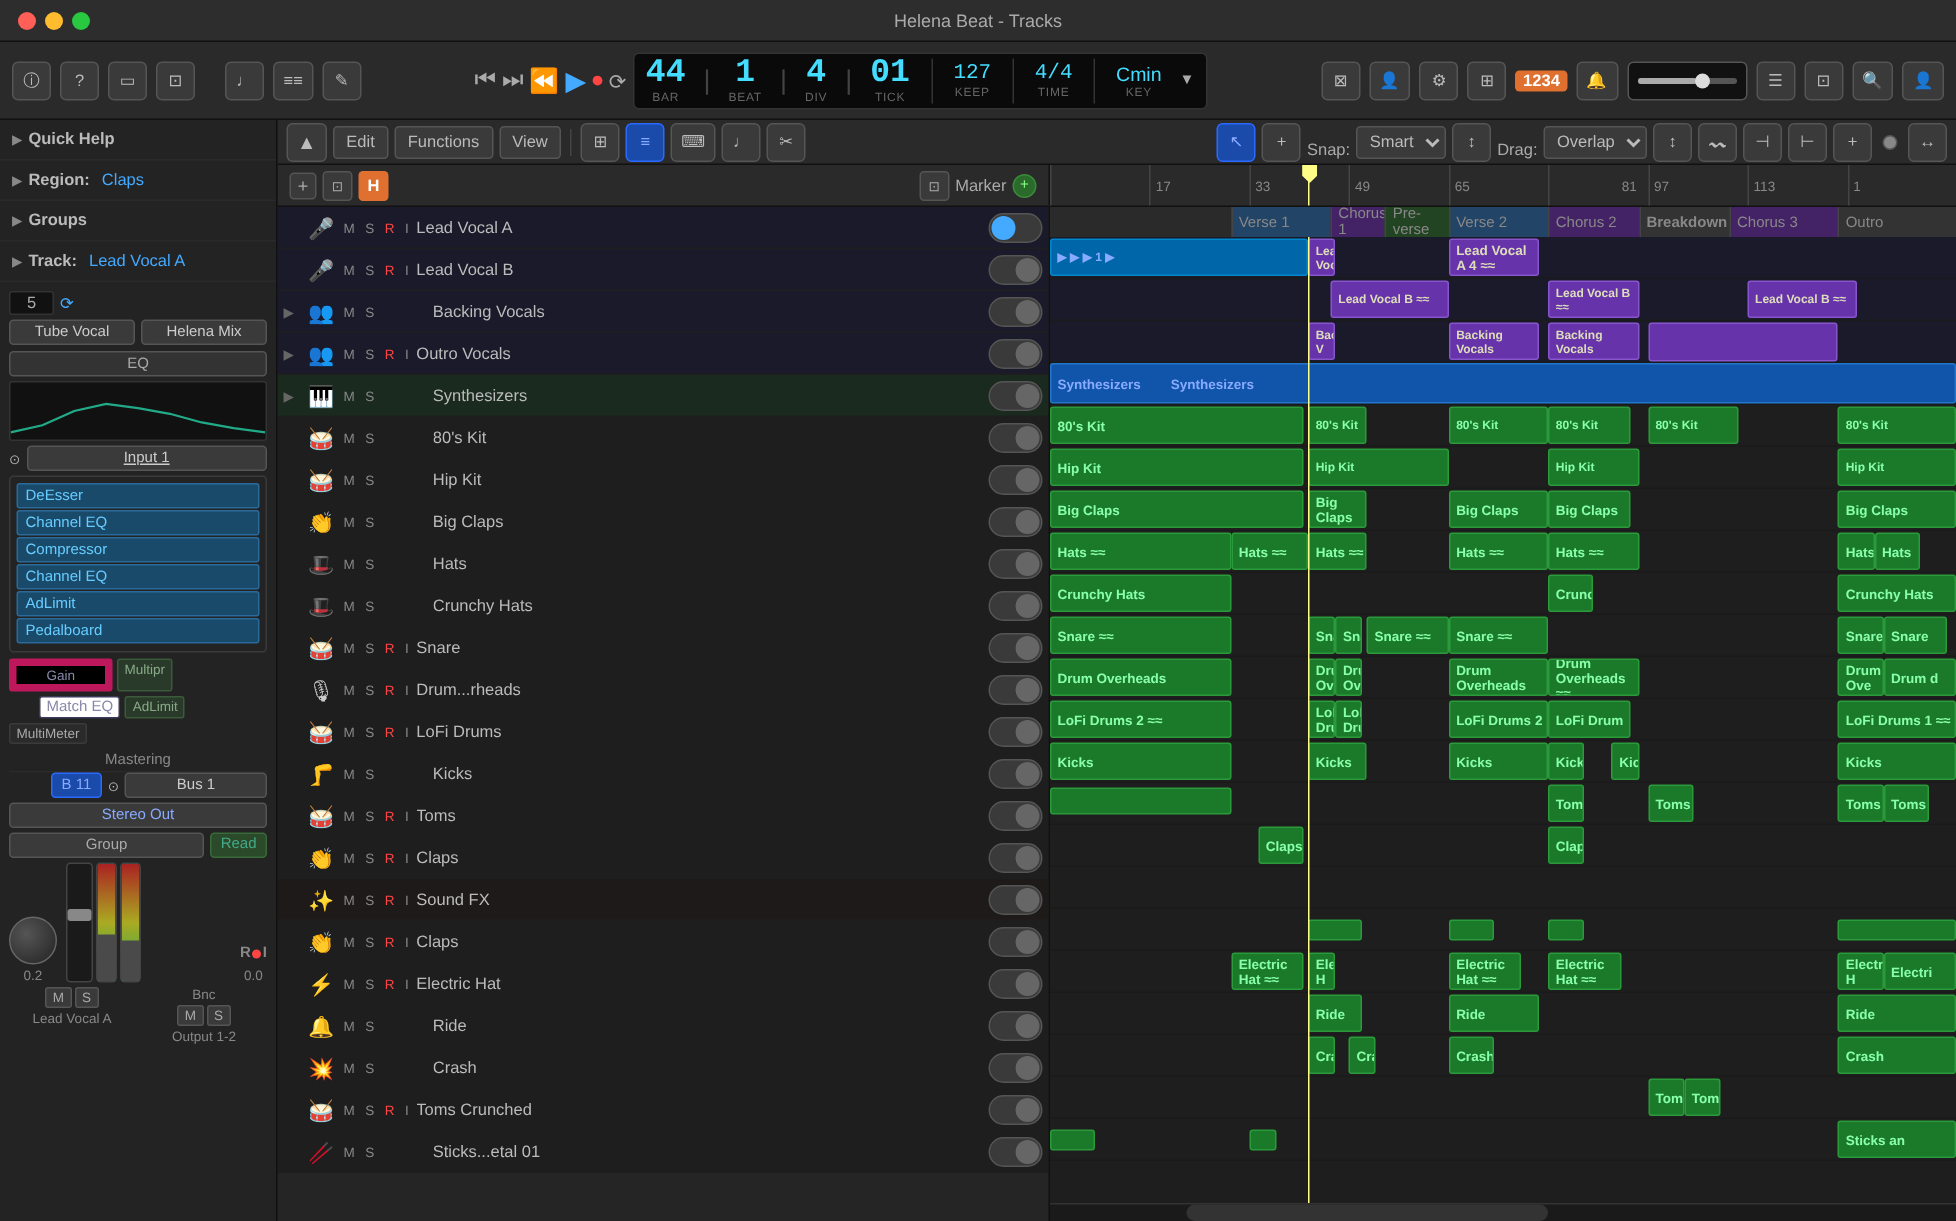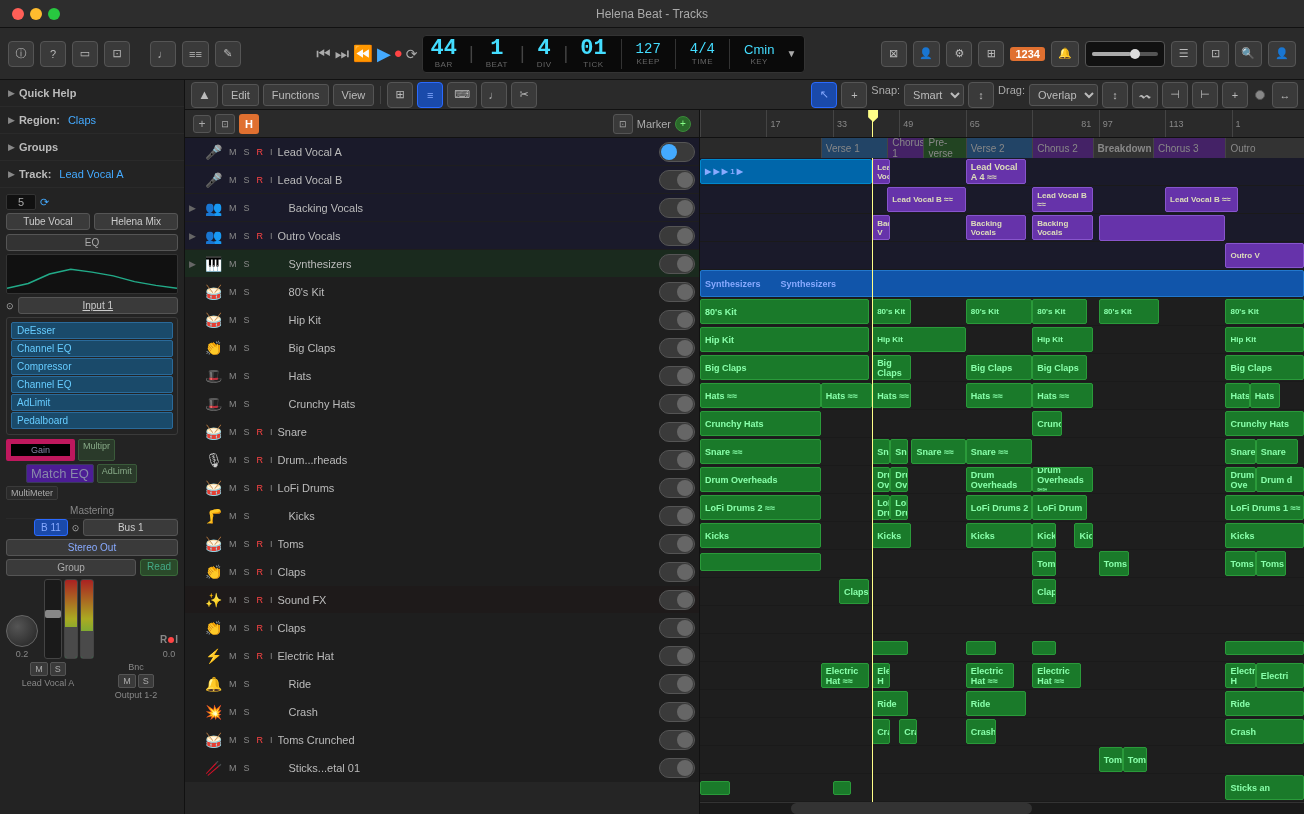--- a/index.html
+++ b/index.html
@@ -60,21 +60,21 @@
     .m-btn { background: #3a3a3a; border: 1px solid #555; border-radius: 2px; font-size: 9px; color: #aaa; padding: 1px 4px; cursor: pointer; }
     
     
     .right-area { flex: 1; display: flex; flex-direction: column; overflow: hidden; }
     
     
     .sub-toolbar { height: 30px; background: #2a2a2a; border-bottom: 1px solid #111; display: flex; align-items: center; padding: 0 6px; gap: 4px; }
     .sub-btn { background: #3a3a3a; border: 1px solid #555; border-radius: 3px; color: #bbb; padding: 2px 8px; cursor: pointer; font-size: 11px; height: 22px; display: flex; align-items: center; gap: 3px; }
     .sub-divider { width: 1px; height: 18px; background: #444; margin: 0 2px; }
     .sub-spacer { flex: 1; }
-    .snap-section { display: flex; align-items: flex-start; gap: 4px; color: #aaa; font-size: 11px; }
+    .snap-section { display: flex; align-items: flex-end; gap: 4px; color: #aaa; font-size: 11px; }
     .snap-select { background: #3a3a3a; border: 1px solid #555; border-radius: 3px; color: #bbb; padding: 2px 4px; font-size: 11px; height: 22px; }
     
     
     .tracks-area { flex: 1; display: flex; overflow: hidden; }
     
     
     .track-headers { width: 515px; background: #252525; border-right: 1px solid #111; flex-shrink: 0; display: flex; flex-direction: column; overflow: hidden; }
     .add-track-btn { width: 18px; height: 18px; background: #3a3a3a; border: 1px solid #555; border-radius: 3px; color: #aaa; display: flex; align-items: center; justify-content: center; cursor: pointer; font-size: 12px; }
     .track-list { flex: 1; overflow: hidden; }
     .track-row { height: 28px; display: flex; align-items: center; border-bottom: 1px solid #1e1e1e; padding: 0 4px; gap: 3px; }
@@ -281,21 +281,21 @@
         <div class="plugin-row active">Channel EQ</div>
         <div class="plugin-row active">Compressor</div>
         <div class="plugin-row active">Channel EQ</div>
         <div class="plugin-row active">AdLimit</div>
         <div class="plugin-row active">Pedalboard</div>
       </div>
 
       <div style="display:flex;gap:3px;margin-bottom:3px;flex-wrap:wrap;">
         <div style="background:#000000;border:5px solid #be185d;border-radius:2px;padding:1px 20px;font-size:9px;color:#88a;cursor:pointer;">Gain</div>
         <div style="background:#2a3a2a;border:1px solid #3a5a3a;border-radius:2px;padding:1px 4px;font-size:9px;color:#8a8;cursor:pointer;">Multipr</div>
-        <div style="background:#4c1d95;border:1px solid #3a3a5a;border-radius:2px;padding:1px 4px;font-size:13px;color:#88a;cursor:pointer;margin-left:20px;">Match EQ</div>
+        <div style="background:#ffffff;border:1px solid #3a3a5a;border-radius:2px;padding:1px 4px;font-size:10px;color:#88a;cursor:pointer;margin-left:20px;">Match EQ</div>
         <div style="background:#2a3a2a;border:1px solid #3a5a3a;border-radius:2px;padding:1px 4px;font-size:9px;color:#8a8;cursor:pointer;">AdLimit</div>
         <div style="background:#2a2a2a;border:1px solid #3a3a3a;border-radius:2px;padding:1px 4px;font-size:9px;color:#aaa;cursor:pointer;">MultiMeter</div>
       </div>
 
       <div class="mastering-label">Mastering</div>
 
       <div class="bus-section">
         <div class="bus-btn">B 11</div>
         <div style="color:#aaa;font-size:9px;">⊙</div>
         <div class="ch-name-box" style="flex:1;">Bus 1</div>
@@ -783,25 +783,20 @@
                 <span style="font-size:8px;">Backing Vocals</span>
               </div>
             <div class="track-clip clip-purple" style="left:55%;width:10%;">
                 <span style="font-size:8px;">Backing Vocals</span>
               </div>
             <div class="track-clip clip-purple" style="left:66%;width:21%;height:26px;top:1px;">
                 <span style="font-size:8px;"></span>
               </div>
           </div>
 
-          <div class="track-lane" style="background:#1a1a2a;">
-            <div class="track-clip clip-purple" style="left:87%;width:13%;">
-                <span style="font-size:8px;">Outro V</span>
-              </div>
-          </div>
 
           <div class="track-lane" style="background:#1a2a1e;height:28px;">
             <div class="track-clip clip-blue" style="left:0%;width:100%;top:0;bottom:0;">
               <span>Synthesizers</span>
               <span style="margin-left:20px;">Synthesizers</span>
             </div>
           </div>
 
           <div class="track-lane">
             <div class="track-clip clip-green" style="left:0%;width:28%;">80's Kit</div>

